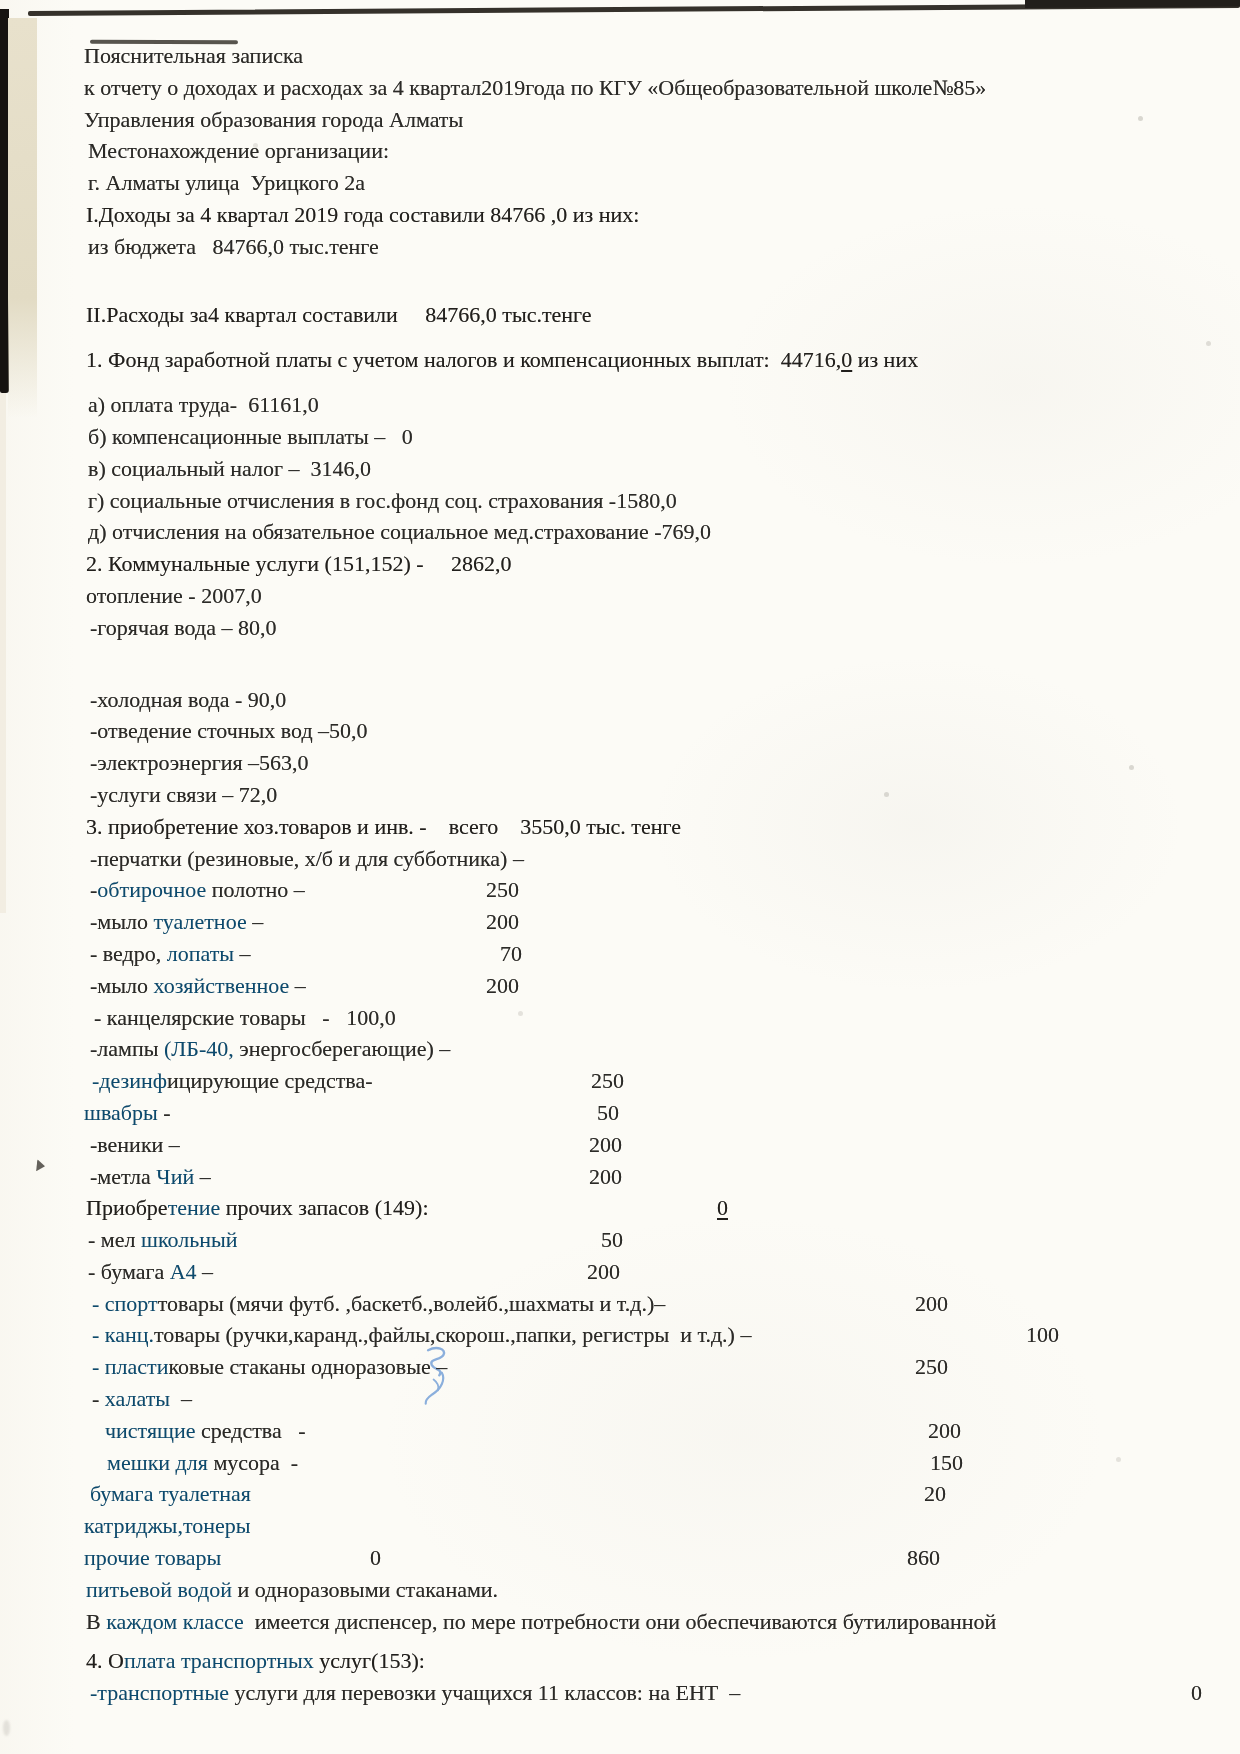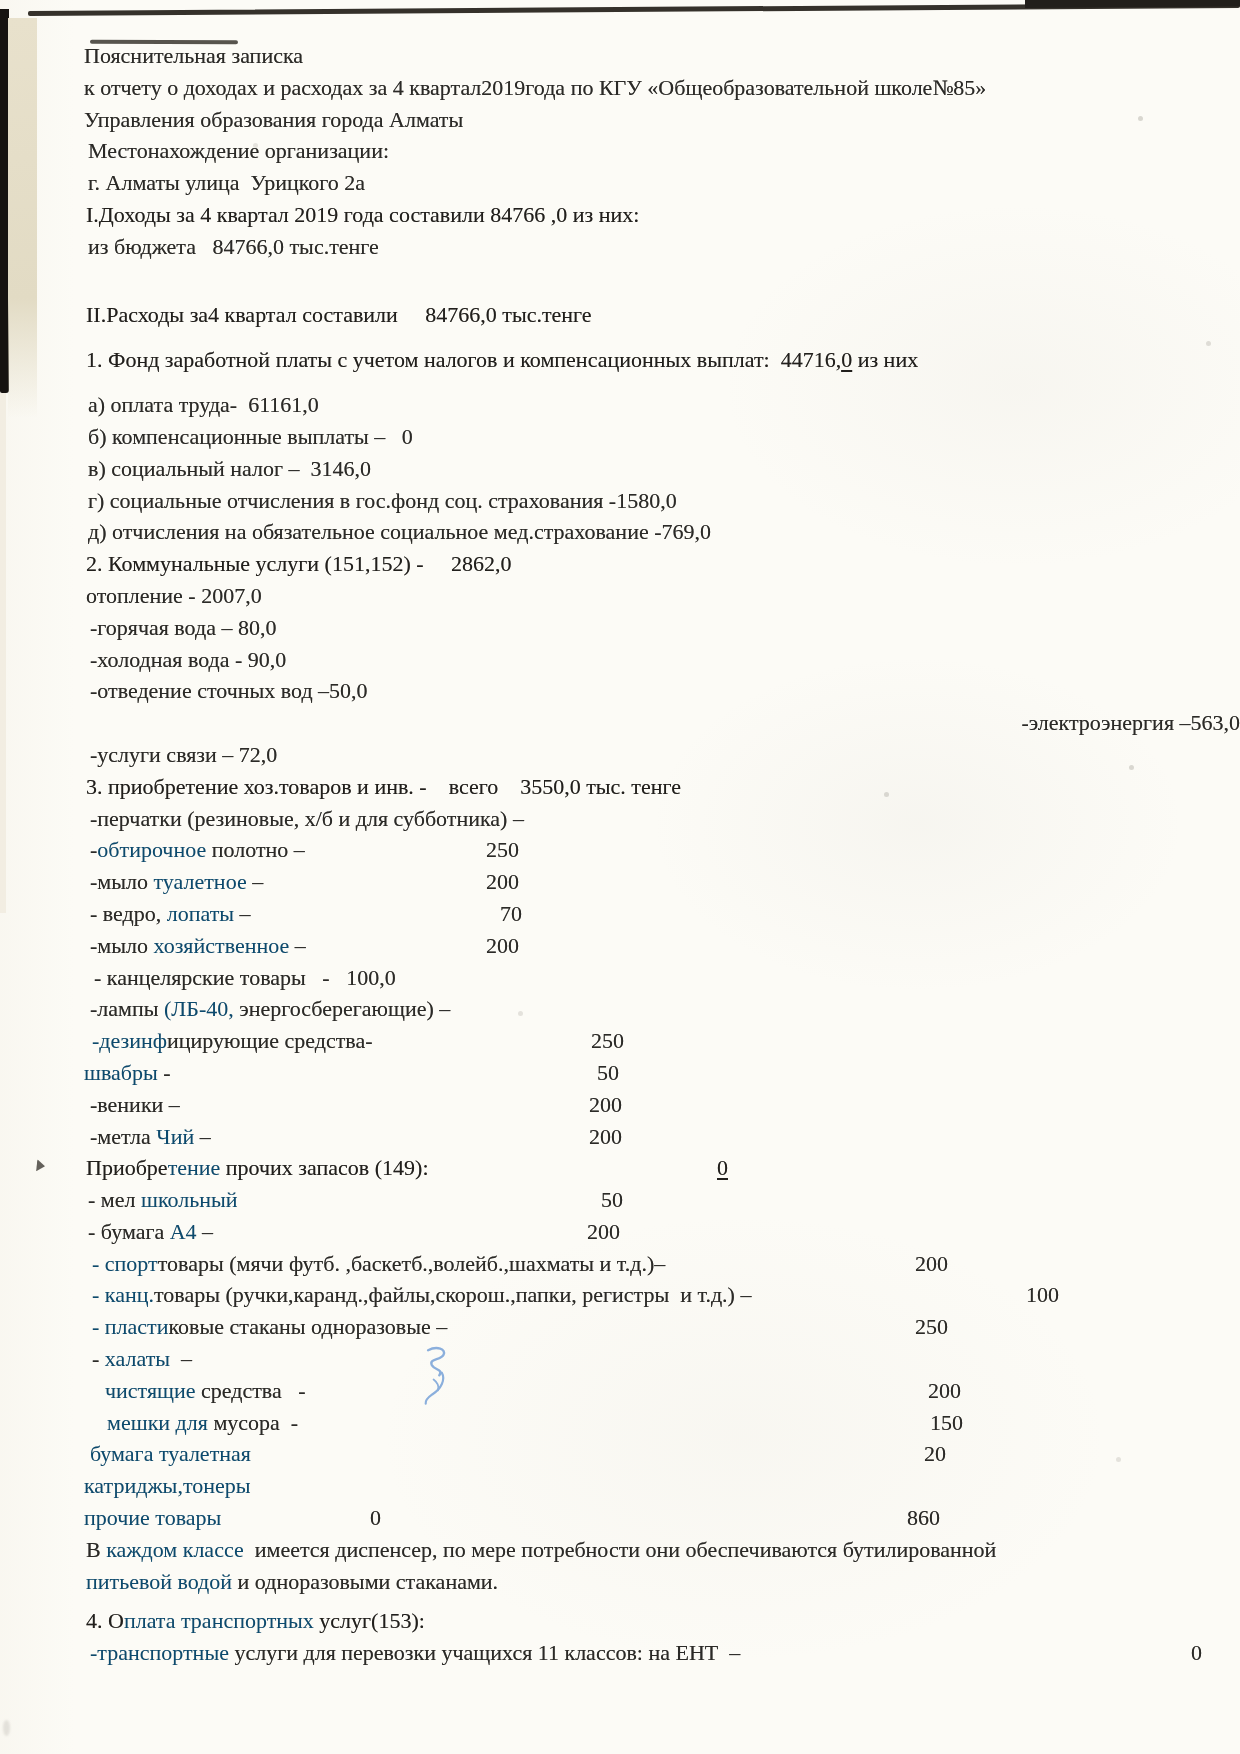--- a/index.html
+++ b/index.html
@@ -75,23 +75,23 @@
     <div class="line" style="margin-top: 36px; text-indent: 2px;"><span class="b">II.Расходы за4 квартал составили     84766,0 тыс.тенге</span></div>
     <div class="line" style="margin-top: 14px; text-indent: 2px;"><span class="b">1. Фонд заработной платы с учетом налогов и компенсационных выплат:  44716,</span><span class="b u">0</span><span class="b"> из них</span></div>
     <div class="line" style="margin-top: 13px; text-indent: 4px;"><span>а) оплата труда-  61161,0</span></div>
     <div class="line" style="text-indent: 4px;"><span>б) компенсационные выплаты –   0</span></div>
     <div class="line" style="text-indent: 4px;"><span>в) социальный налог –  3146,0</span></div>
     <div class="line" style="text-indent: 4px;"><span>г) социальные отчисления в гос.фонд соц. страхования -1580,0</span></div>
     <div class="line" style="text-indent: 4px;"><span>д) отчисления на обязательное социальное мед.страхование -769,0</span></div>
     <div class="line" style="text-indent: 2px;"><span class="b">2. Коммунальные услуги (151,152) -     2862,0</span></div>
     <div class="line" style="text-indent: 2px;"><span>отопление - 2007,0</span></div>
     <div class="line" style="text-indent: 6px;"><span>-горячая вода – 80,0</span></div>
-    <div class="line" style="text-indent: 6px;"><span>-холодная вода - 90,0</span></div>
+    <div class="line" style="text-indent: 6px; margin-top: 40px;"><span>-холодная вода - 90,0</span></div>
     <div class="line" style="text-indent: 6px;"><span>-отведение сточных вод –50,0</span></div>
-    <div class="line" style="text-indent: 6px; text-align: right;"><span>-электроэнергия –563,0</span></div>
+    <div class="line" style="text-indent: 6px;"><span>-электроэнергия –563,0</span></div>
     <div class="line" style="text-indent: 6px;"><span>-услуги связи – 72,0</span></div>
     <div class="line" style="text-indent: 2px;"><span class="b">3. приобретение хоз.товаров и инв. -    всего    3550,0 тыс. тенге</span></div>
     <div class="line" style="text-indent: 6px;"><span>-перчатки (резиновые, х/б и для субботника) –</span></div>
     <div class="line" style="text-indent: 6px;"><span>-</span><span class="f">обтирочное</span><span> полотно –</span><span class="val" style="left: 396px;">250</span></div>
     <div class="line" style="text-indent: 6px;"><span>-мыло </span><span class="f">туалетное</span><span> –</span><span class="val" style="left: 396px;">200</span></div>
     <div class="line" style="text-indent: 6px;"><span>- ведро, </span><span class="f">лопаты</span><span> –</span><span class="val" style="left: 410px;">70</span></div>
     <div class="line" style="text-indent: 6px;"><span>-мыло </span><span class="f">хозяйственное</span><span> –</span><span class="val" style="left: 396px;">200</span></div>
     <div class="line" style="text-indent: 10px;"><span>- канцелярские товары   -   100,0</span></div>
     <div class="line" style="text-indent: 6px;"><span>-лампы </span><span class="f">(ЛБ-40,</span><span> энергосберегающие) –</span></div>
     <div class="line" style="text-indent: 8px;"><span class="f">-дезинф</span><span>ицирующие средства-</span><span class="val" style="left: 499px;">250</span></div>
@@ -103,17 +103,17 @@
     <div class="line" style="text-indent: 4px;"><span>- бумага </span><span class="f">А4</span><span> –</span><span class="val" style="left: 499px;">200</span></div>
     <div class="line" style="text-indent: 8px;"><span class="f">- спорт</span><span>товары (мячи футб. ,баскетб.,волейб.,шахматы и т.д.)–</span><span class="val" style="left: 823px;">200</span></div>
     <div class="line" style="text-indent: 8px;"><span class="f">- канц.</span><span>товары (ручки,каранд.,файлы,скорош.,папки, регистры  и т.д.) –</span><span class="val" style="left: 934px;">100</span></div>
     <div class="line" style="text-indent: 8px;"><span class="f">- пласти</span><span>ковые стаканы одноразовые –</span><span class="val" style="left: 823px;">250</span></div>
     <div class="line" style="text-indent: 8px;"><span>- </span><span class="f">халаты</span><span>  –</span></div>
     <div class="line" style="text-indent: 21px;"><span class="f">чистящие</span><span> средства   -</span><span class="val" style="left: 823px;">200</span></div>
     <div class="line" style="text-indent: 23px;"><span class="f">мешки для</span><span> мусора  -</span><span class="val" style="left: 823px;">150</span></div>
     <div class="line" style="text-indent: 6px;"><span class="f">бумага </span><span class="f">туалетная</span><span class="val" style="left: 834px;">20</span></div>
     <div class="line"><span class="f">катриджы,тонеры</span></div>
     <div class="line"><span class="f">прочие </span><span class="f">товары</span><span class="val" style="left: 286px;">0</span><span class="val" style="left: 823px;">860</span></div>
+    <div class="line" style="text-indent: 2px;"><span class="f">питьевой водой</span><span> и одноразовыми стаканами.</span></div>
     <div class="line" style="text-indent: 2px;"><span>В </span><span class="f">каждом классе</span><span>  имеется диспенсер, по мере потребности они обеспечиваются бутилированной</span></div>
-    <div class="line" style="text-indent: 2px;"><span class="f">питьевой водой</span><span> и одноразовыми стаканами.</span></div>
     <div class="line" style="margin-top: 8px; text-indent: 2px;"><span class="b">4. О</span><span class="b f">плата транспортных</span><span class="b"> услуг(153):</span></div>
     <div class="line" style="text-indent: 6px;"><span class="f">-трансп</span><span class="f">ортные</span><span> услуги для перевозки учащихся 11 классов: на ЕНТ  –</span><span class="val" style="left: 1101px;">0</span></div>
   </div>
 
 </body></html>

